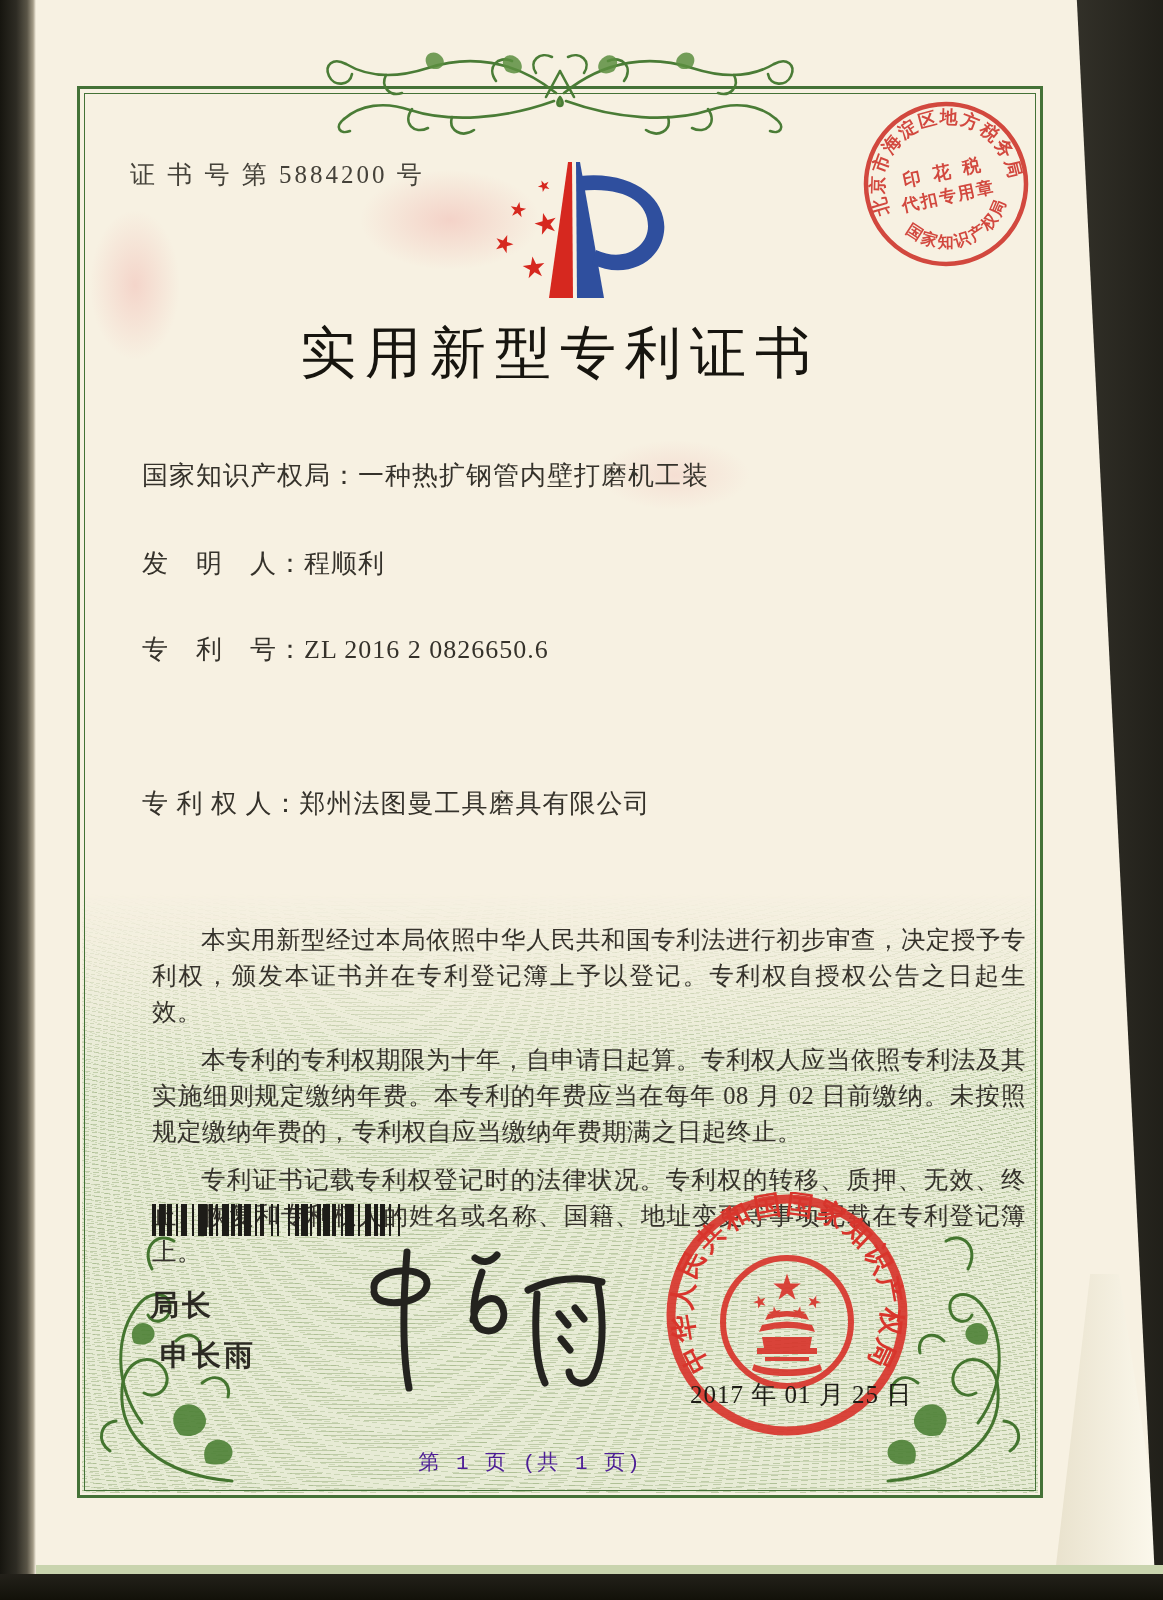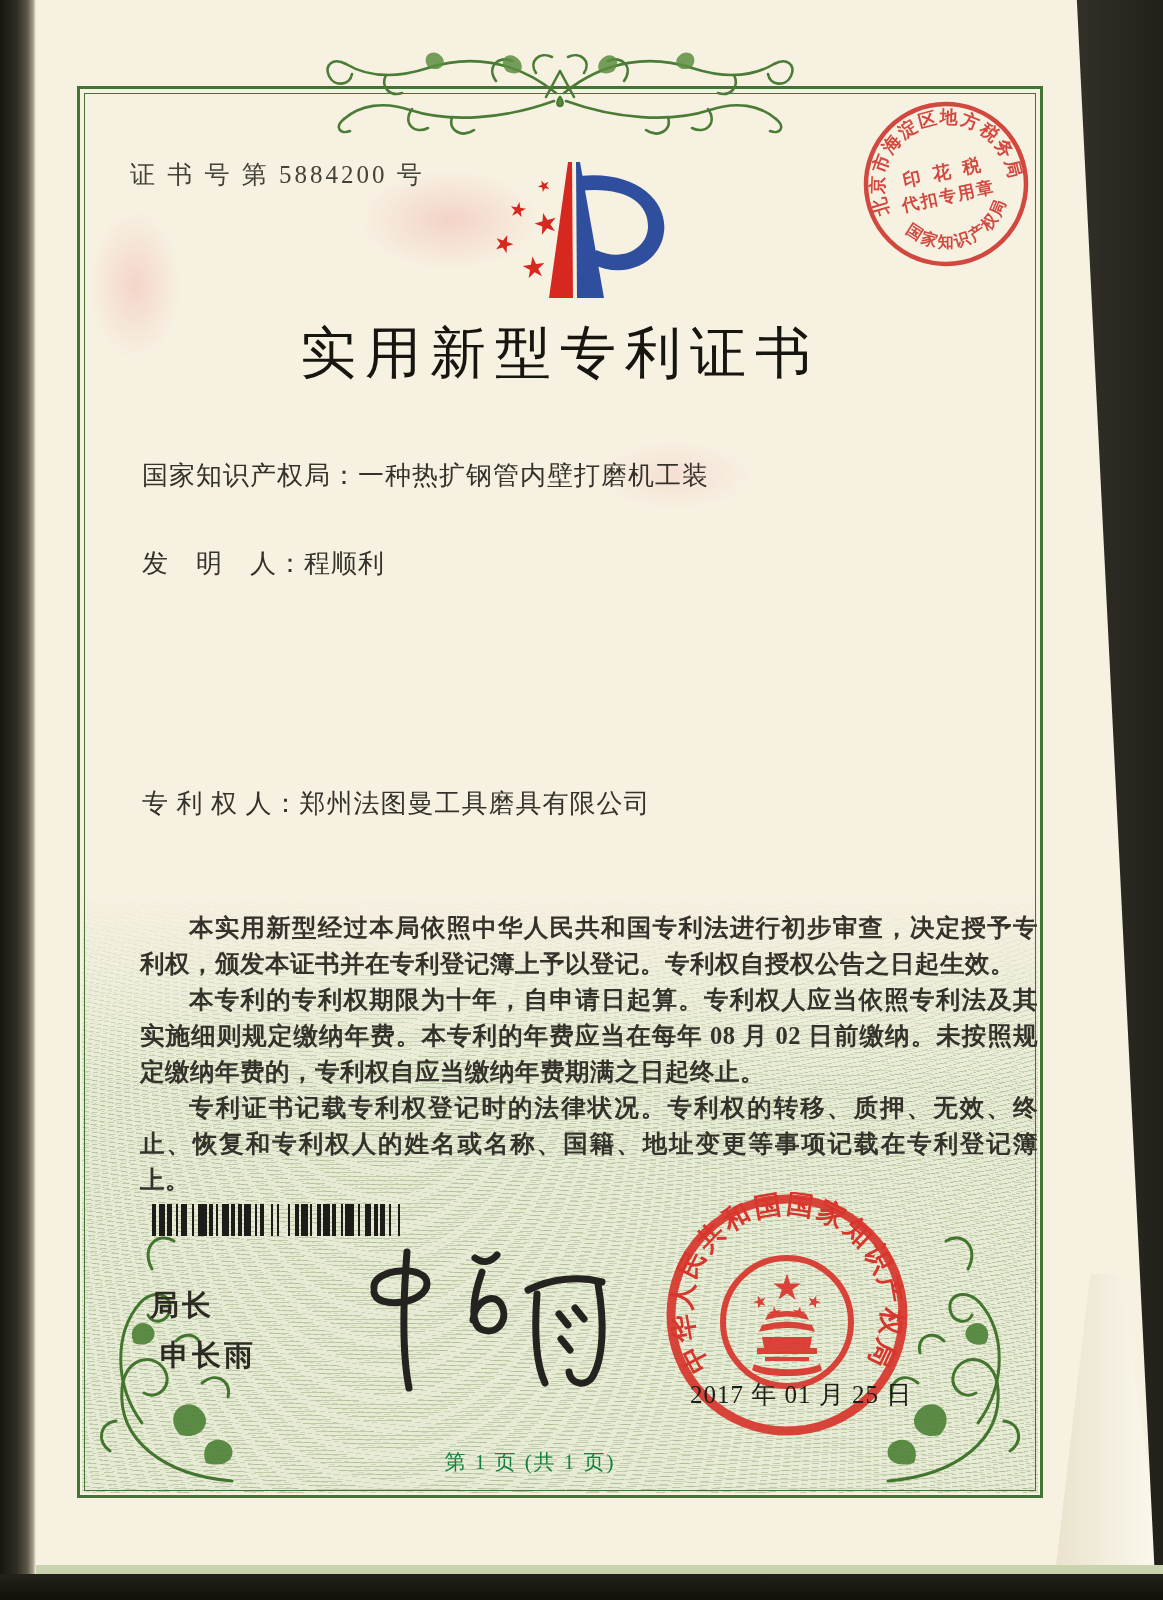--- a/index.html
+++ b/index.html
@@ -35,31 +35,31 @@
   .corner-bl{left:2px;bottom:2px;}
   .corner-br{right:2px;bottom:2px;transform:scaleX(-1);}
   
   .cert-no{position:absolute;left:130px;top:158px;font-size:25px;letter-spacing:3px;color:#45423a;z-index:3;}
   .logo{position:absolute;left:452px;top:146px;z-index:3;}
   .title{position:absolute;left:180px;width:760px;top:316px;text-align:center;
     font-size:56px;font-weight:normal;letter-spacing:9px;color:#17150f;z-index:3;}
   .field{position:absolute;left:142px;font-size:26px;color:#35322b;letter-spacing:1px;z-index:3;white-space:nowrap;}
   .paras{position:absolute;left:140px;width:898px;top:910px;z-index:3;
     font-size:24.5px;line-height:36px;color:#35322b;text-align:justify;}
-  .paras p{margin:0;text-indent:2em;letter-spacing:.5px;font-weight:bold;}
+  .paras p{margin:12px;text-indent:2em;letter-spacing:.5px;}
   .barcode{position:absolute;left:152px;top:1204px;width:286px;height:32px;z-index:3;font-size:0;}
   .barcode i{display:inline-block;height:100%;}
   .officer{position:absolute;font-family:"Liberation Sans","DejaVu Sans",sans-serif;
     font-weight:600;color:#2c2a23;font-size:29px;letter-spacing:3px;z-index:3;}
   .signature{position:absolute;left:312px;top:1238px;z-index:4;}
   .seal{position:absolute;left:664px;top:1192px;z-index:4;}
   .seal-date{position:absolute;left:690px;top:1378px;font-size:25px;color:#1d1c16;
     letter-spacing:1px;white-space:nowrap;z-index:5;}
   .footer{position:absolute;left:380px;width:300px;top:1448px;text-align:center;
-    font-size:21px;color:#15803d;letter-spacing:2px;z-index:3;}
+    font-size:21px;color:#4c1d95;letter-spacing:2px;z-index:3;font-family:Liberation Mono, monospace;}
   .tax-stamp{position:absolute;left:860px;top:98px;transform:rotate(-12deg);z-index:4;opacity:.92;}
   svg text{font-family:"Liberation Serif","DejaVu Serif",serif;}
 </style>
 </head>
 <body>
 
 <div class="photo">
 
   <div class="smudge" style="left:360px;top:170px;width:180px;height:100px;background:radial-gradient(closest-side,rgba(236,140,140,.30),rgba(236,140,140,0));"></div>
   <div class="smudge" style="left:90px;top:210px;width:90px;height:150px;background:radial-gradient(closest-side,rgba(236,140,140,.28),rgba(236,140,140,0));"></div>
@@ -142,20 +142,21 @@
     </g>
     <path d="M116,16 L120,16 L121,152 L97,152 Z" fill="#d6281f"></path>
     <path d="M124,16 L128,16 L152,152 L125,152 Z" fill="#2f4f9e"></path>
     <path d="M128,30 C185,24 216,56 212,86 C208,118 172,134 140,118 L144,104 C172,117 196,101 196,80 C196,56 172,40 127,45 Z" fill="#2f4f9e"></path>
   </svg>
 
   <div class="title">实用新型专利证书</div>
 
   <div class="field" style="top:458px"><span>国家知识产权局：</span><span>一种热扩钢管内壁打磨机工装</span></div>
   <div class="field" style="top:546px"><span>发　明　人：</span><span>程顺利</span></div>
+  <div class="field" style="top:632px"><span>专　利　号：</span><span>ZL 2016 2 0826650.6</span></div>
   <div class="field" style="top:786px"><span>专 利 权 人：</span><span>郑州法图曼工具磨具有限公司</span></div>
 
   <div class="paras">
     <p>本实用新型经过本局依照中华人民共和国专利法进行初步审查，决定授予专利权，颁发本证书并在专利登记簿上予以登记。专利权自授权公告之日起生效。</p>
     <p>本专利的专利权期限为十年，自申请日起算。专利权人应当依照专利法及其实施细则规定缴纳年费。本专利的年费应当在每年 08 月 02 日前缴纳。未按照规定缴纳年费的，专利权自应当缴纳年费期满之日起终止。</p>
     <p>专利证书记载专利权登记时的法律状况。专利权的转移、质押、无效、终止、恢复和专利权人的姓名或名称、国籍、地址变更等事项记载在专利登记簿上。</p>
   </div>
 
   <div class="barcode"><i style="width:4.4px;background:#1d1c18"></i><i style="width:2.2px;"></i><i style="width:6.6000000000000005px;background:#1d1c18"></i><i style="width:2.2px;"></i><i style="width:4.4px;background:#1d1c18"></i><i style="width:4.4px;"></i><i style="width:2.2px;background:#1d1c18"></i><i style="width:2.2px;"></i><i style="width:6.6000000000000005px;background:#1d1c18"></i><i style="width:4.4px;"></i><i style="width:2.2px;background:#1d1c18"></i><i style="width:4.4px;"></i><i style="width:8.8px;background:#1d1c18"></i><i style="width:2.2px;"></i><i style="width:4.4px;background:#1d1c18"></i><i style="width:2.2px;"></i><i style="width:2.2px;background:#1d1c18"></i><i style="width:4.4px;"></i><i style="width:6.6000000000000005px;background:#1d1c18"></i><i style="width:2.2px;"></i><i style="width:4.4px;background:#1d1c18"></i><i style="width:2.2px;"></i><i style="width:4.4px;background:#1d1c18"></i><i style="width:2.2px;"></i><i style="width:6.6000000000000005px;background:#1d1c18"></i><i style="width:4.4px;"></i><i style="width:2.2px;background:#1d1c18"></i><i style="width:2.2px;"></i><i style="width:4.4px;background:#1d1c18"></i><i style="width:6.6000000000000005px;"></i><i style="width:2.2px;background:#1d1c18"></i><i style="width:4.4px;"></i><i style="width:2.2px;background:#1d1c18"></i><i style="width:8.8px;"></i><i style="width:2.2px;background:#1d1c18"></i><i style="width:4.4px;"></i><i style="width:4.4px;background:#1d1c18"></i><i style="width:2.2px;"></i><i style="width:6.6000000000000005px;background:#1d1c18"></i><i style="width:2.2px;"></i><i style="width:2.2px;background:#1d1c18"></i><i style="width:4.4px;"></i><i style="width:4.4px;background:#1d1c18"></i><i style="width:2.2px;"></i><i style="width:6.6000000000000005px;background:#1d1c18"></i><i style="width:2.2px;"></i><i style="width:4.4px;background:#1d1c18"></i><i style="width:4.4px;"></i><i style="width:2.2px;background:#1d1c18"></i><i style="width:2.2px;"></i><i style="width:8.8px;background:#1d1c18"></i><i style="width:4.4px;"></i><i style="width:2.2px;background:#1d1c18"></i><i style="width:4.4px;"></i><i style="width:6.6000000000000005px;background:#1d1c18"></i><i style="width:2.2px;"></i><i style="width:4.4px;background:#1d1c18"></i><i style="width:2.2px;"></i><i style="width:4.4px;background:#1d1c18"></i><i style="width:4.4px;"></i><i style="width:2.2px;background:#1d1c18"></i><i style="width:6.6000000000000005px;"></i><i style="width:2.2px;background:#1d1c18"></i><i style="width:4.4px;"></i></div>
 

